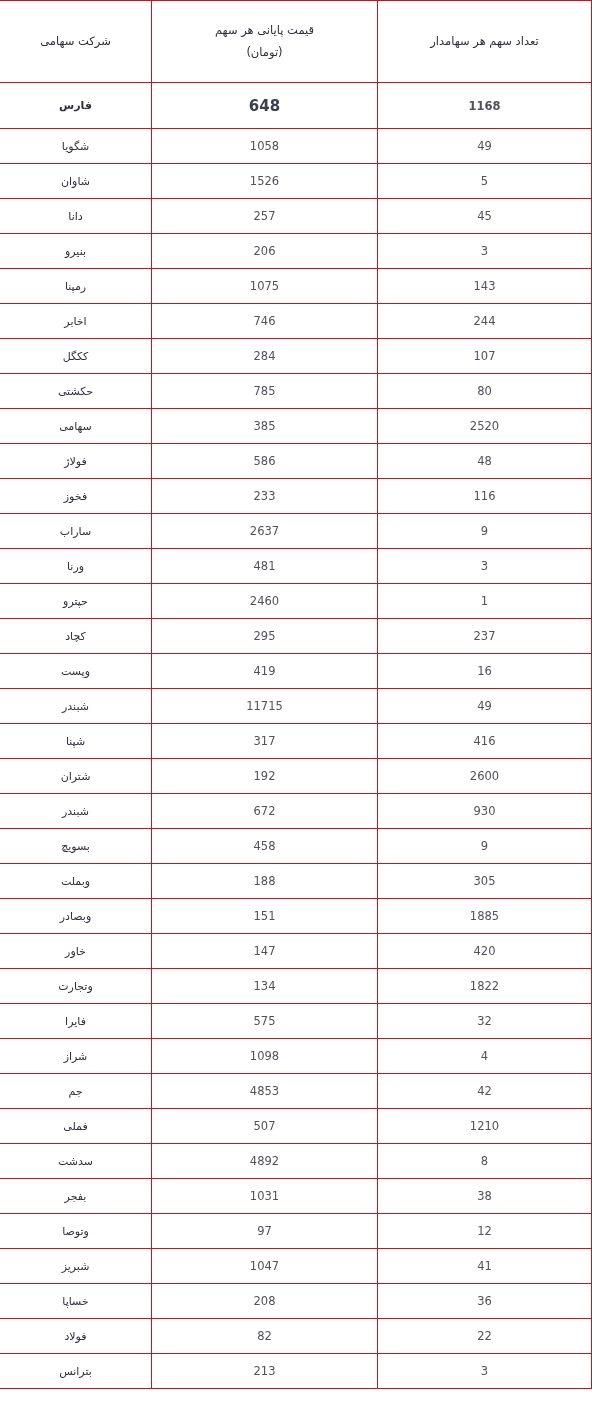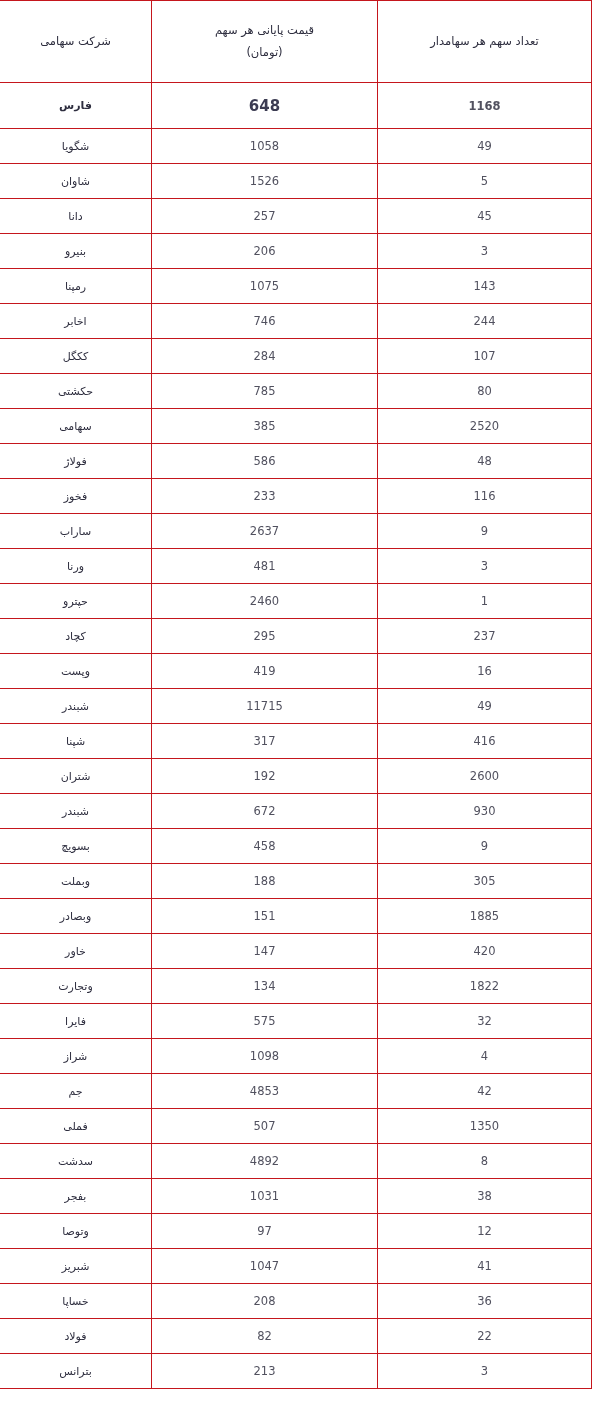--- a/index.html
+++ b/index.html
@@ -230,21 +230,21 @@
         <td class="numeric count">4</td>
         <td class="numeric price">1098</td>
         <td class="company">شراز</td>
       </tr>
       <tr>
         <td class="numeric count">42</td>
         <td class="numeric price">4853</td>
         <td class="company">جم</td>
       </tr>
       <tr>
-        <td class="numeric count">1350</td>
+        <td class="numeric count">1210</td>
         <td class="numeric price">507</td>
         <td class="company">فملی</td>
       </tr>
       <tr>
         <td class="numeric count">8</td>
         <td class="numeric price">4892</td>
         <td class="company">سدشت</td>
       </tr>
       <tr>
         <td class="numeric count">38</td>

